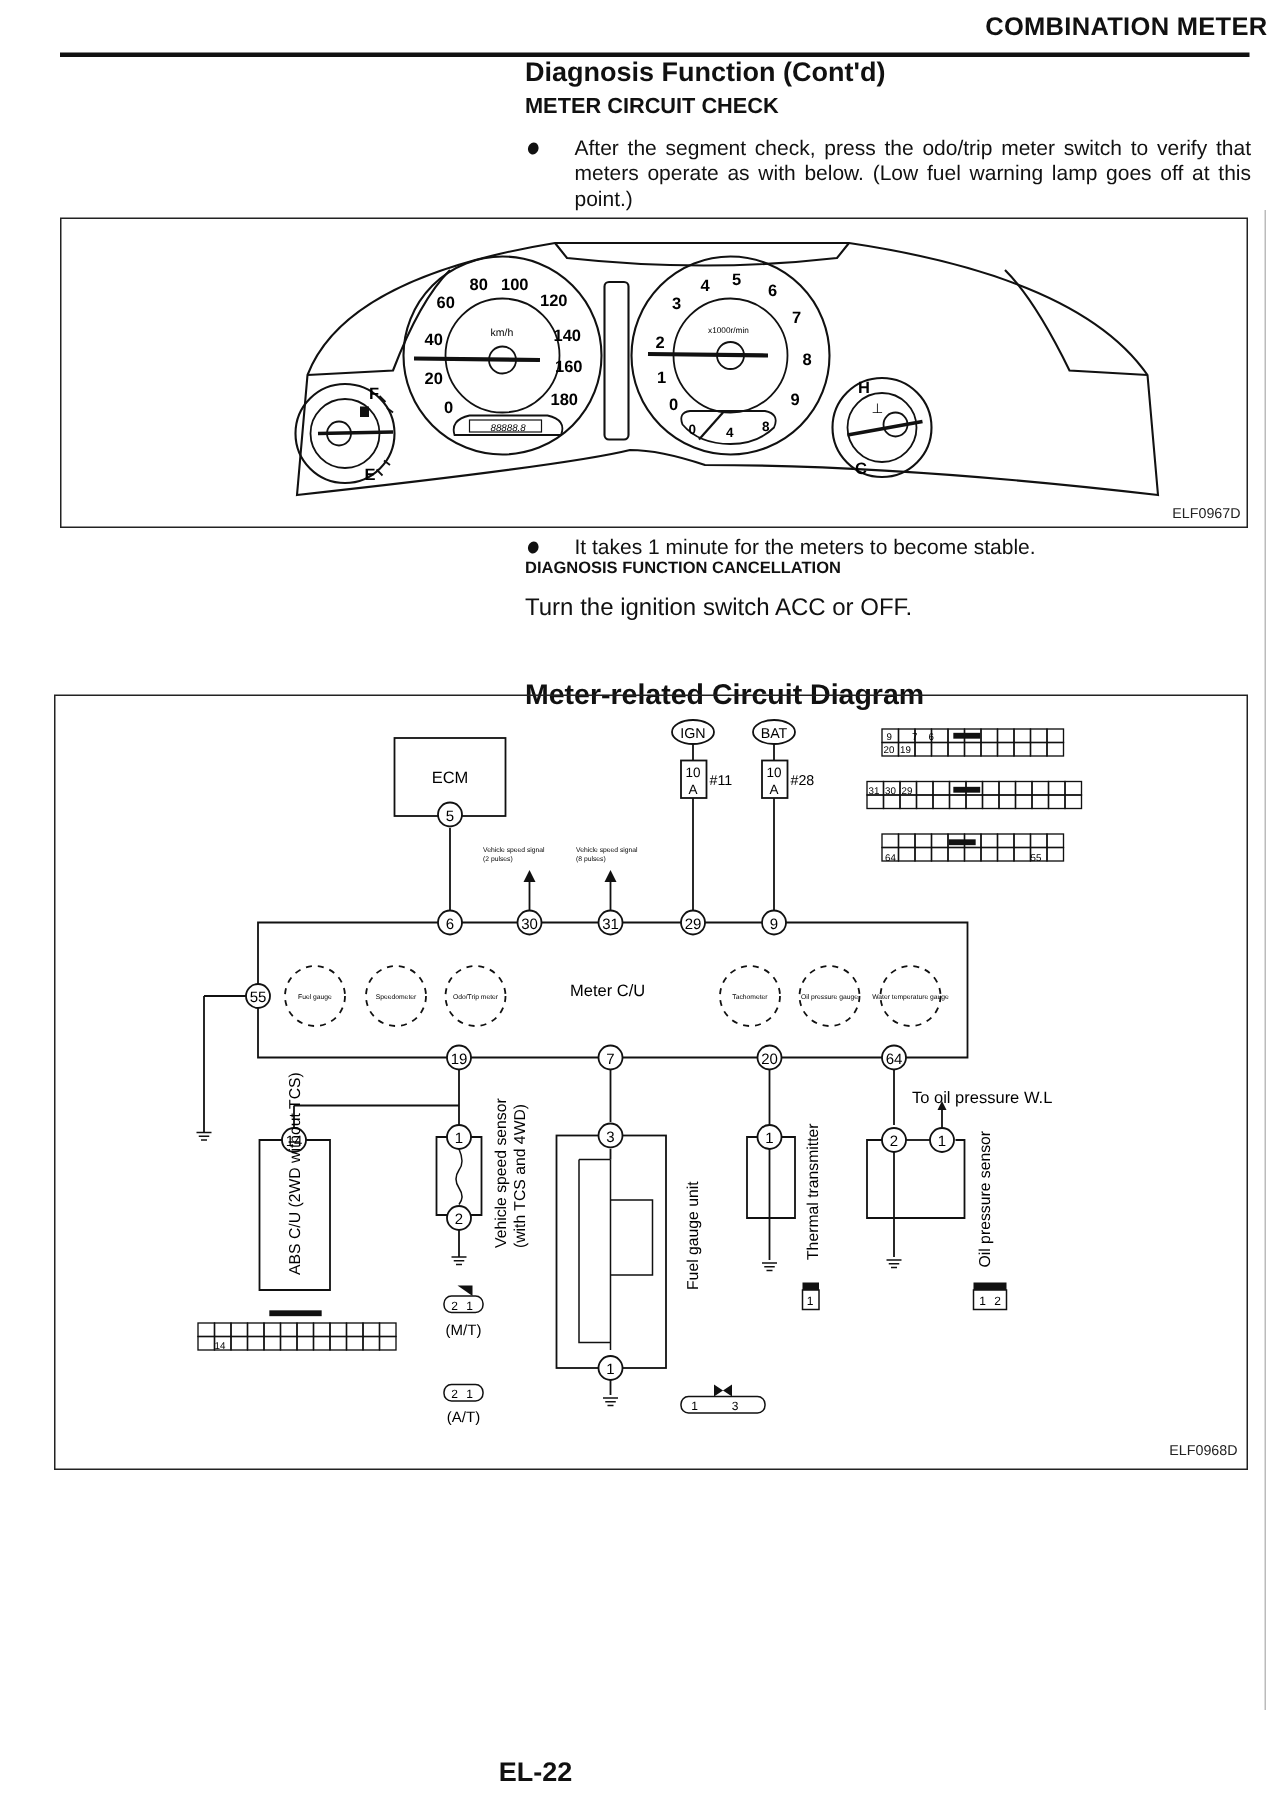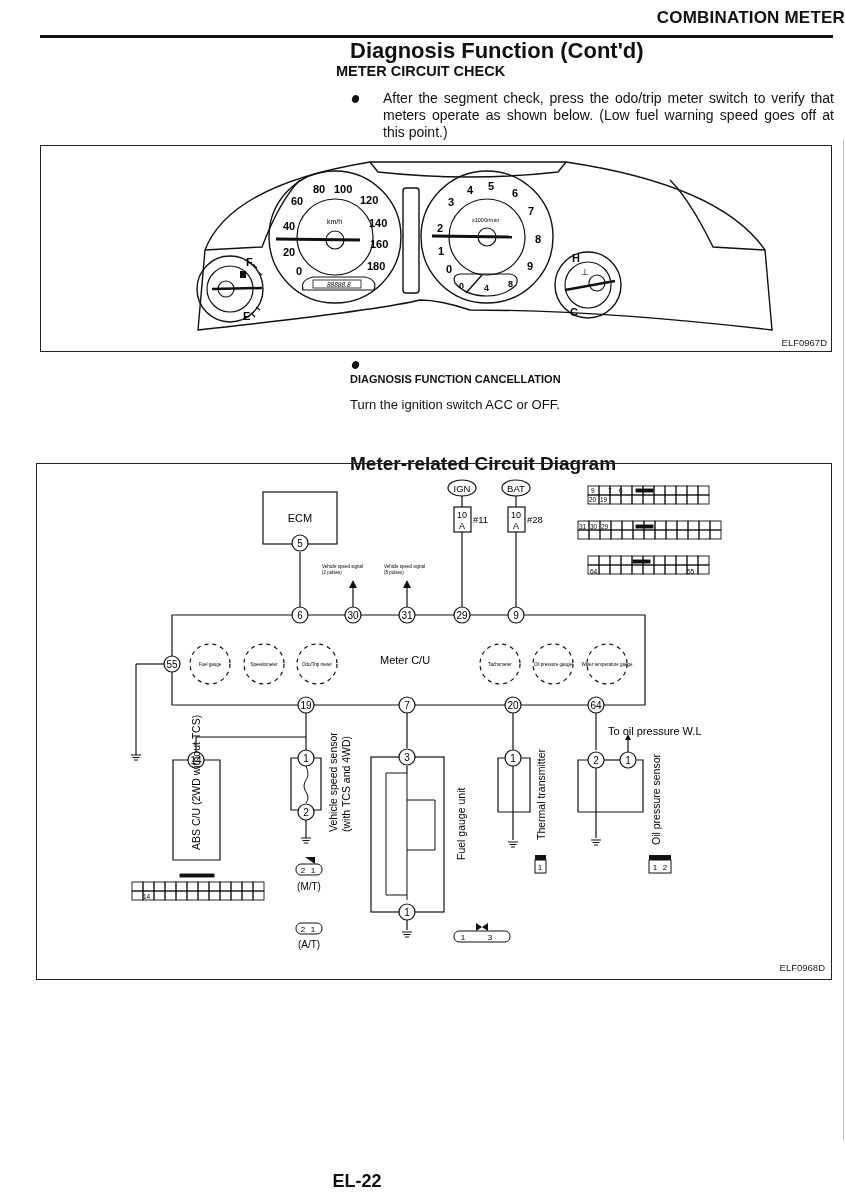--- a/index.html
+++ b/index.html
@@ -1,50 +1,50 @@
 <!DOCTYPE html>
 <html><head>
 <meta charset="utf-8">
 <style>
   html,body{margin:0;padding:0;background:#fff;}
   body{width:845px;height:1200px;position:relative;overflow:hidden;font-family:"Liberation Sans",sans-serif;color:#111;}
   .abs{position:absolute;}
   .hdr{left:0;width:845px;top:8px;text-align:right;font-weight:bold;font-size:17px;letter-spacing:0.2px;}
   .hrule{left:40px;top:35px;width:793px;height:3px;background:#111;}
-  .sec-title{left:350px;top:38px;font-weight:bold;font-size:22px;}
-  .sub-title{left:336px;top:63px;font-weight:bold;font-size:14.5px;}
+  .sec-title{left:350px;top:38px;font-weight:bold;font-size:18px;}
+  .sub-title{left:350px;top:63px;font-weight:bold;font-size:14.5px;}
   .bullet{font-size:14px;line-height:17px;}
   .bullet .dot{position:absolute;left:0;top:5px;width:7px;height:8px;border-radius:50%;background:#111;transform:rotate(20deg);}
   .bullet .txt{position:absolute;left:31px;top:0;}
   .b1{left:352px;top:90px;width:482px;height:52px;}
   .b1 .txt{width:451px;text-align:justify;}
   .fig1{left:40px;top:145px;width:792px;height:207px;border:1.5px solid #222;box-sizing:border-box;}
   .figcode{font-size:9.5px;color:#222;}
   .b2{left:352px;top:356px;width:482px;height:18px;}
   .sub2{left:350px;top:373px;font-weight:bold;font-size:11px;}
-  .plain{left:350px;top:397px;font-size:13px;}
+  .plain{left:350px;top:397px;font-size:16px;}
   .sec2{left:350px;top:430px;font-weight:bold;font-size:19px;margin-top:23px;}
   .fig2{left:36px;top:463px;width:796px;height:517px;border:1.5px solid #222;box-sizing:border-box;}
   .pagenum{left:0;width:714px;top:1171px;text-align:center;font-weight:bold;font-size:18px;}
   .rside{left:843px;top:140px;width:1px;height:1000px;background:#bbb;}
   svg text{font-family:"Liberation Sans",sans-serif;}
 </style>
 </head>
 <body>
 
 <div class="abs hdr">COMBINATION METER</div>
 <div class="abs hrule"></div>
 <div class="abs rside"></div>
 
 <div class="abs sec-title">Diagnosis Function (Cont'd)</div>
 <div class="abs sub-title">METER CIRCUIT CHECK</div>
 
 <div class="abs bullet b1">
   <span class="dot"></span>
-  <span class="txt">After the segment check, press the odo/trip meter switch to verify that meters operate as shown below. (Low fuel warning speed goes off at this point.)</span>
+  <span class="txt">After the segment check, press the odo/trip meter switch to verify that meters operate as with below. (Low fuel warning lamp goes off at this point.)</span>
 </div>
 
 <div class="abs fig1">
   <svg width="792" height="207" viewBox="40 145 792 207" style="position:absolute;left:-1.5px;top:-1.5px;">
     <g fill="none" stroke="#111" stroke-width="1.4">
 
       <path d="M198,330 L205,250 Q230,185 370,162 L566,162 Q720,185 765,250 L772,330 Q600,310 470,310 Q440,300 420,300 Q380,310 198,330 Z"></path>
       <path d="M205,250 L262,247 Q280,200 300,180"></path>
       <path d="M765,250 L713,247 Q690,200 670,180"></path>
       <path d="M370,162 L378,172 Q470,182 558,172 L566,162"></path>
@@ -124,20 +124,21 @@
       <text x="581" y="275" font-size="9">⊥</text>
       <text x="572" y="262" font-size="11" font-weight="bold">H</text>
       <text x="570" y="316" font-size="11" font-weight="bold">C</text>
     </g>
   </svg>
   <span class="abs figcode" style="right:4px;bottom:3px;">ELF0967D</span>
 </div>
 
 <div class="abs bullet b2">
   <span class="dot"></span>
+  <span class="txt">It takes 1 minute for the meters to become stable.</span>
 </div>
 <div class="abs sub2">DIAGNOSIS FUNCTION CANCELLATION</div>
 <div class="abs plain">Turn the ignition switch ACC or OFF.</div>
 <div class="abs sec2">Meter-related Circuit Diagram</div>
 
 <div class="abs fig2">
   <svg width="796" height="517" viewBox="36 463 796 517" style="position:absolute;left:-1.5px;top:-1.5px;">
     <defs>
       <g id="gnd">
           <line x1="-5" y1="0" x2="5" y2="0" stroke="#111" stroke-width="1"></line>

